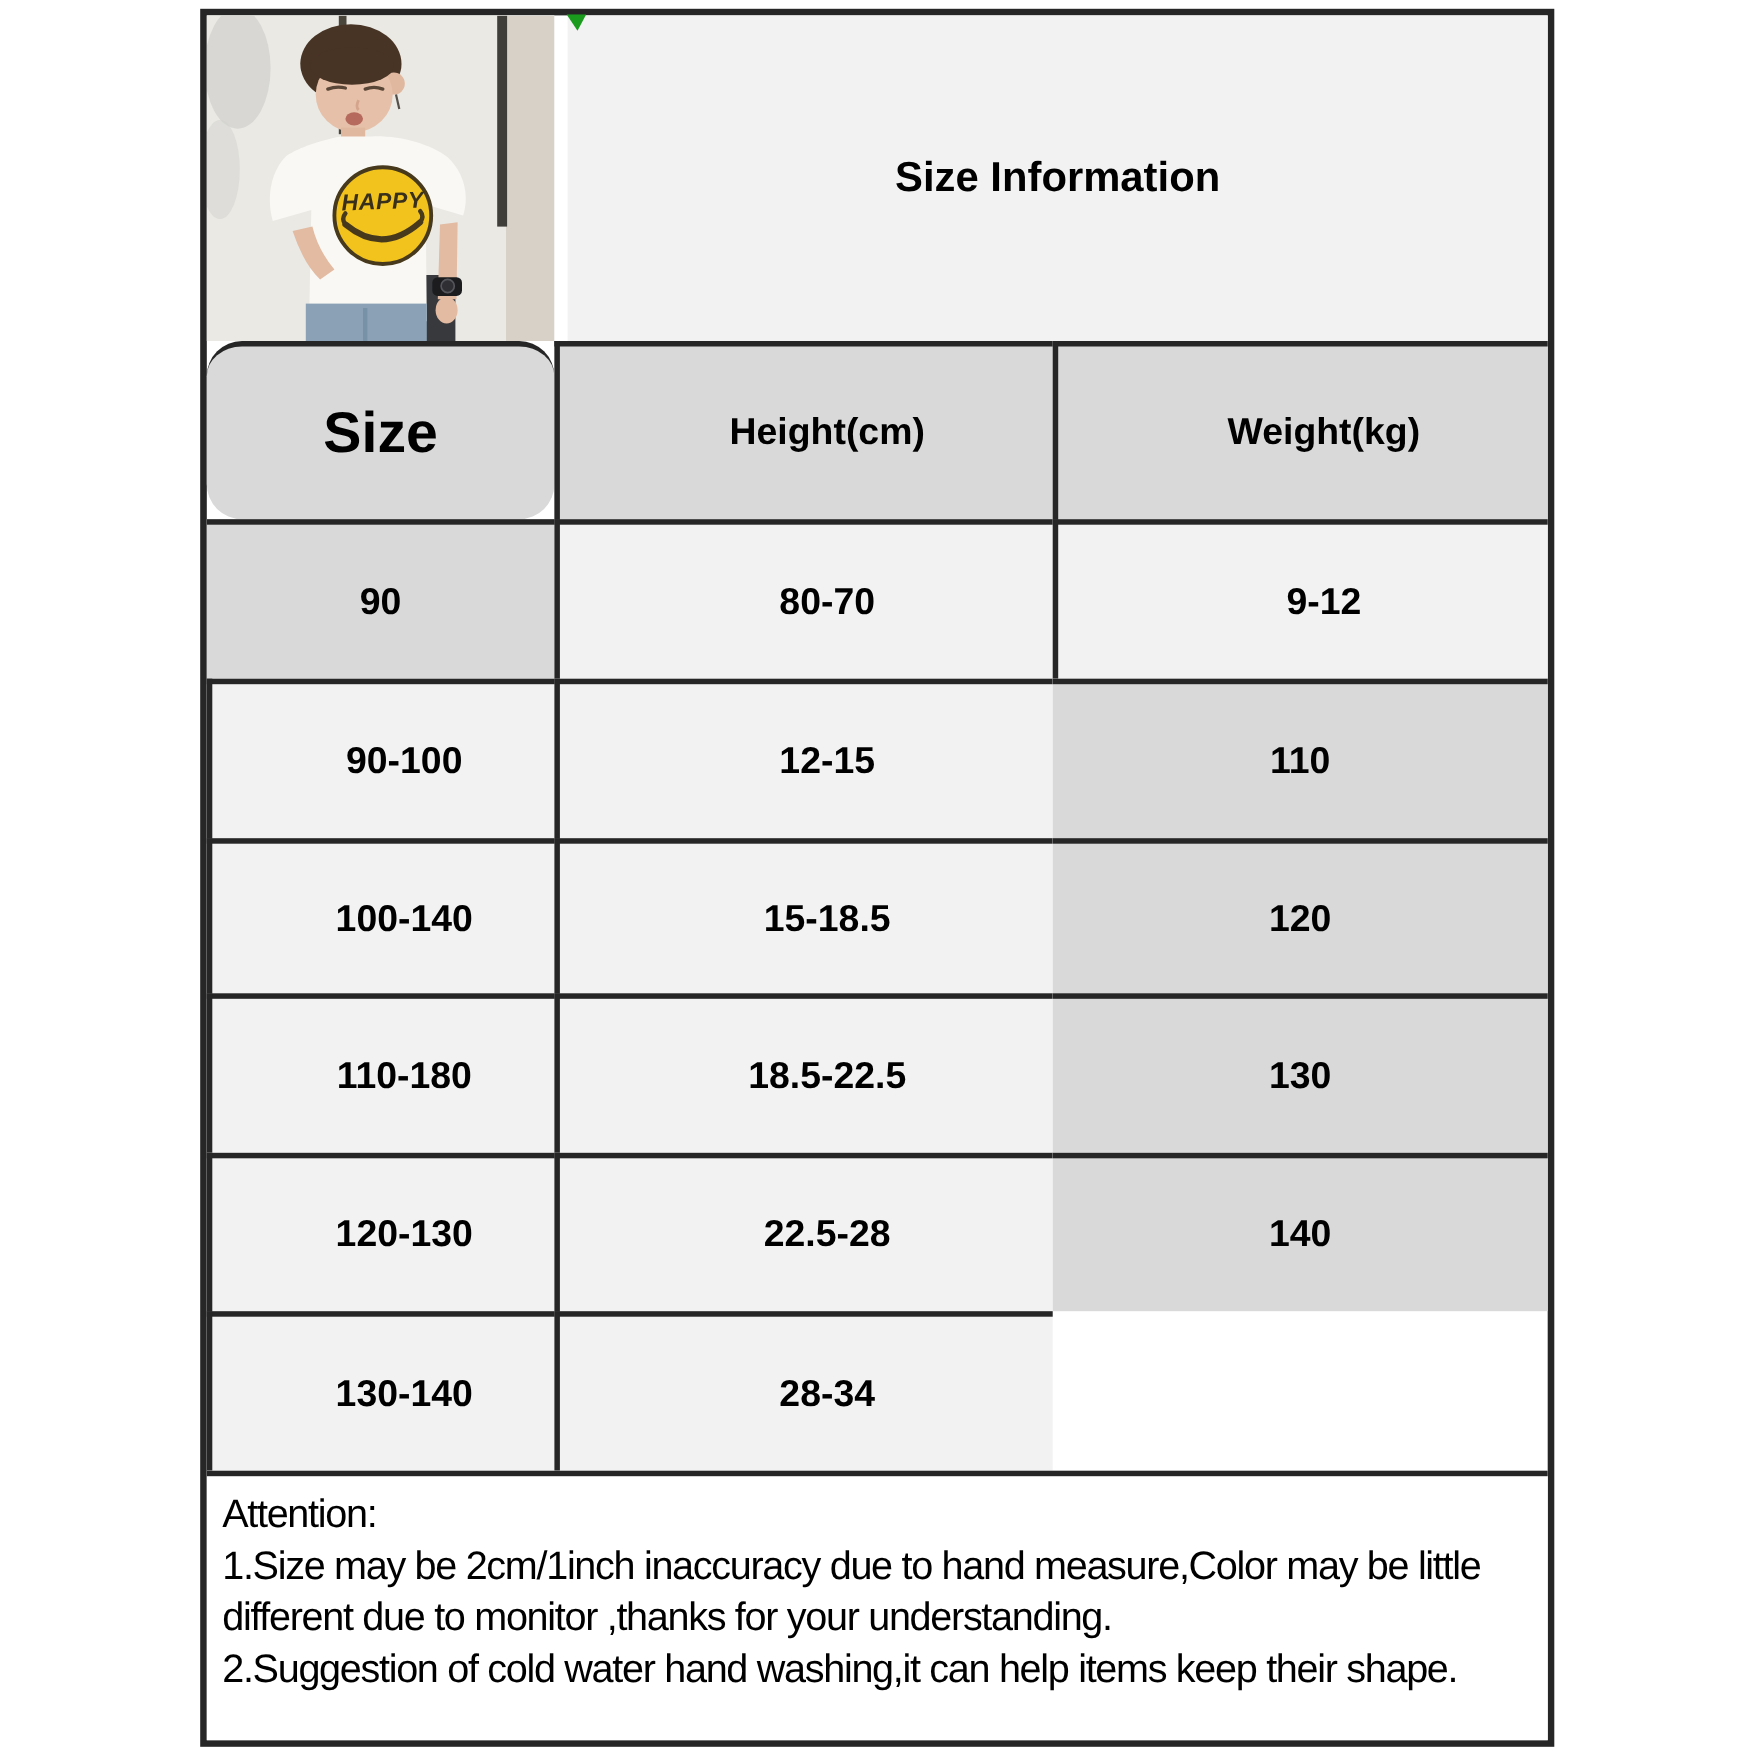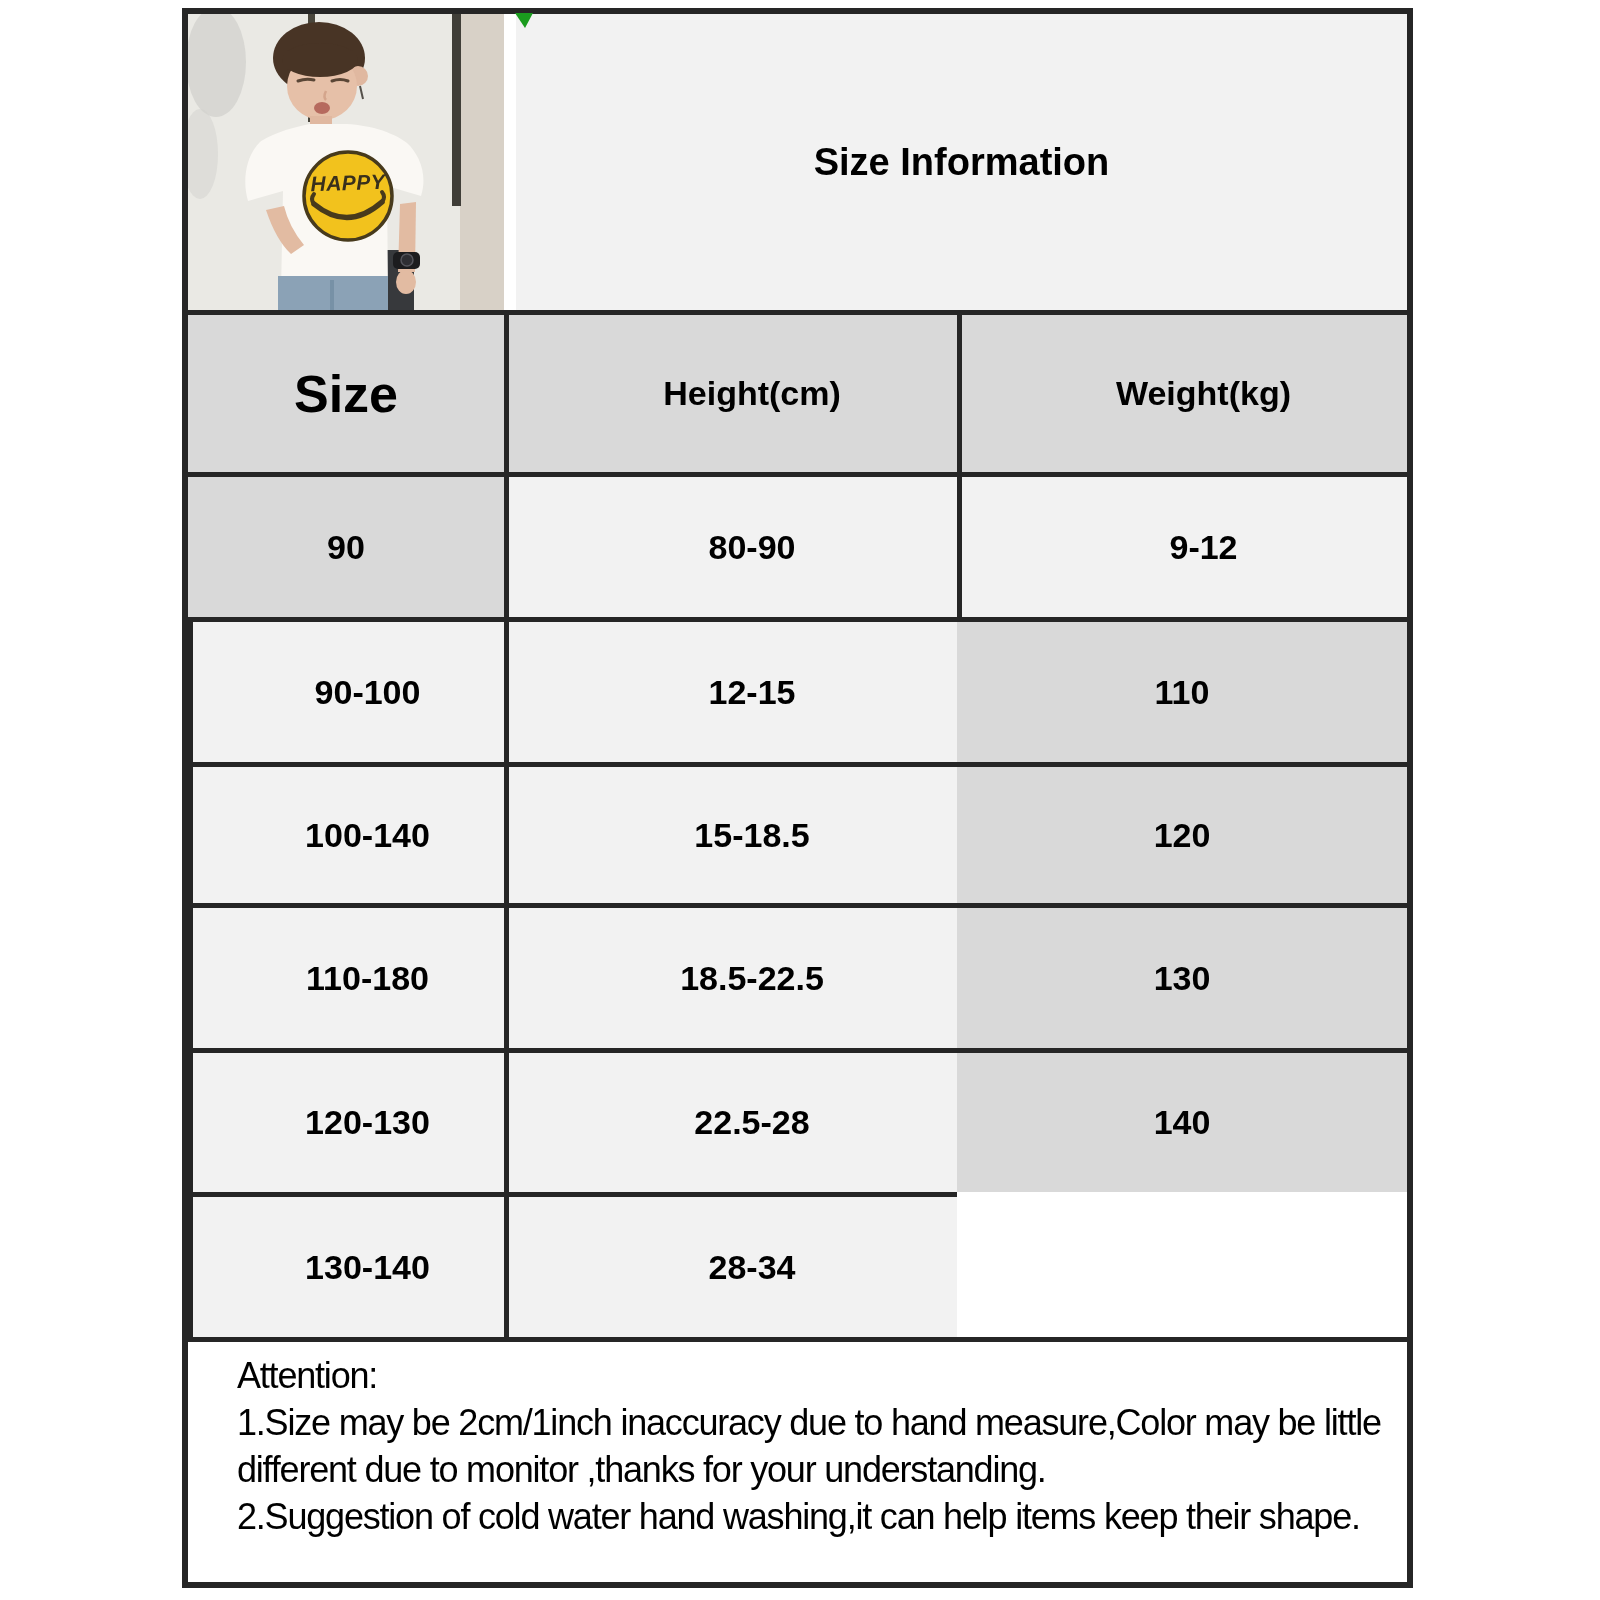--- a/index.html
+++ b/index.html
@@ -23,32 +23,32 @@
   .photo-cell{grid-column:1; grid-row:1; background:#eae9e4; overflow:hidden; padding:0;}
   .photo-cell svg{display:block;width:100%;height:100%;}
 
   .title-cell{
     grid-column:2 / 4; grid-row:1; position:relative;
     background:#f2f2f2; font-weight:bold; font-size:38px;margin-left:12px;
   }
   .corner-marker{position:absolute; left:-1px; top:-1px; width:18px; height:16px;}
 
   .head{background:#d9d9d9; font-weight:bold; font-size:34px;}
-  .size-head{font-size:52px;}
+  .size-head{font-size:52px;border-radius:32px;}
   .data{background:#f2f2f2; font-weight:bold; font-size:34px;}
   .size-col{background:#d9d9d9;}
 
   .attention{
     grid-column:1 / 4; grid-row:9;
     background:#ffffff; box-sizing:border-box;
     border-top:5px solid #262626;
     padding:10px 12px 0 14px;
     font-size:36px; letter-spacing:-1.2px; line-height:47px;
   }
-  .attention .line{white-space:nowrap; overflow:hidden;margin-left:35px;}
+  .attention .line{white-space:nowrap; overflow:hidden;}
 </style>
 </head>
 <body>
 
 <div class="page">
   <div class="sheet">
 
     <div class="cell photo-cell">
       <svg viewBox="0 0 316 296" preserveAspectRatio="none" aria-hidden="true">
 
@@ -98,21 +98,21 @@
         <polygon points="0,0 18,0 10,15" fill="#1a9b1e"></polygon>
       </svg>
       <span>Size Information</span>
     </div>
 
     <div class="cell head size-head bt">Size</div>
     <div class="cell head bt bl">Height(cm)</div>
     <div class="cell head bt bl">Weight(kg)</div>
 
     <div class="cell data size-col bt">90</div>
-    <div class="cell data bt bl">80-90</div>
+    <div class="cell data bt bl">80-70</div>
     <div class="cell data bt bl">9-12</div>
 
     <div class="cell data bt bl">90-100</div>
     <div class="cell data bt bl">12-15</div>
 
     <div class="cell data size-col bt">110</div>
     <div class="cell data bt bl">100-140</div>
     <div class="cell data bt bl">15-18.5</div>
 
     <div class="cell data size-col bt">120</div>

